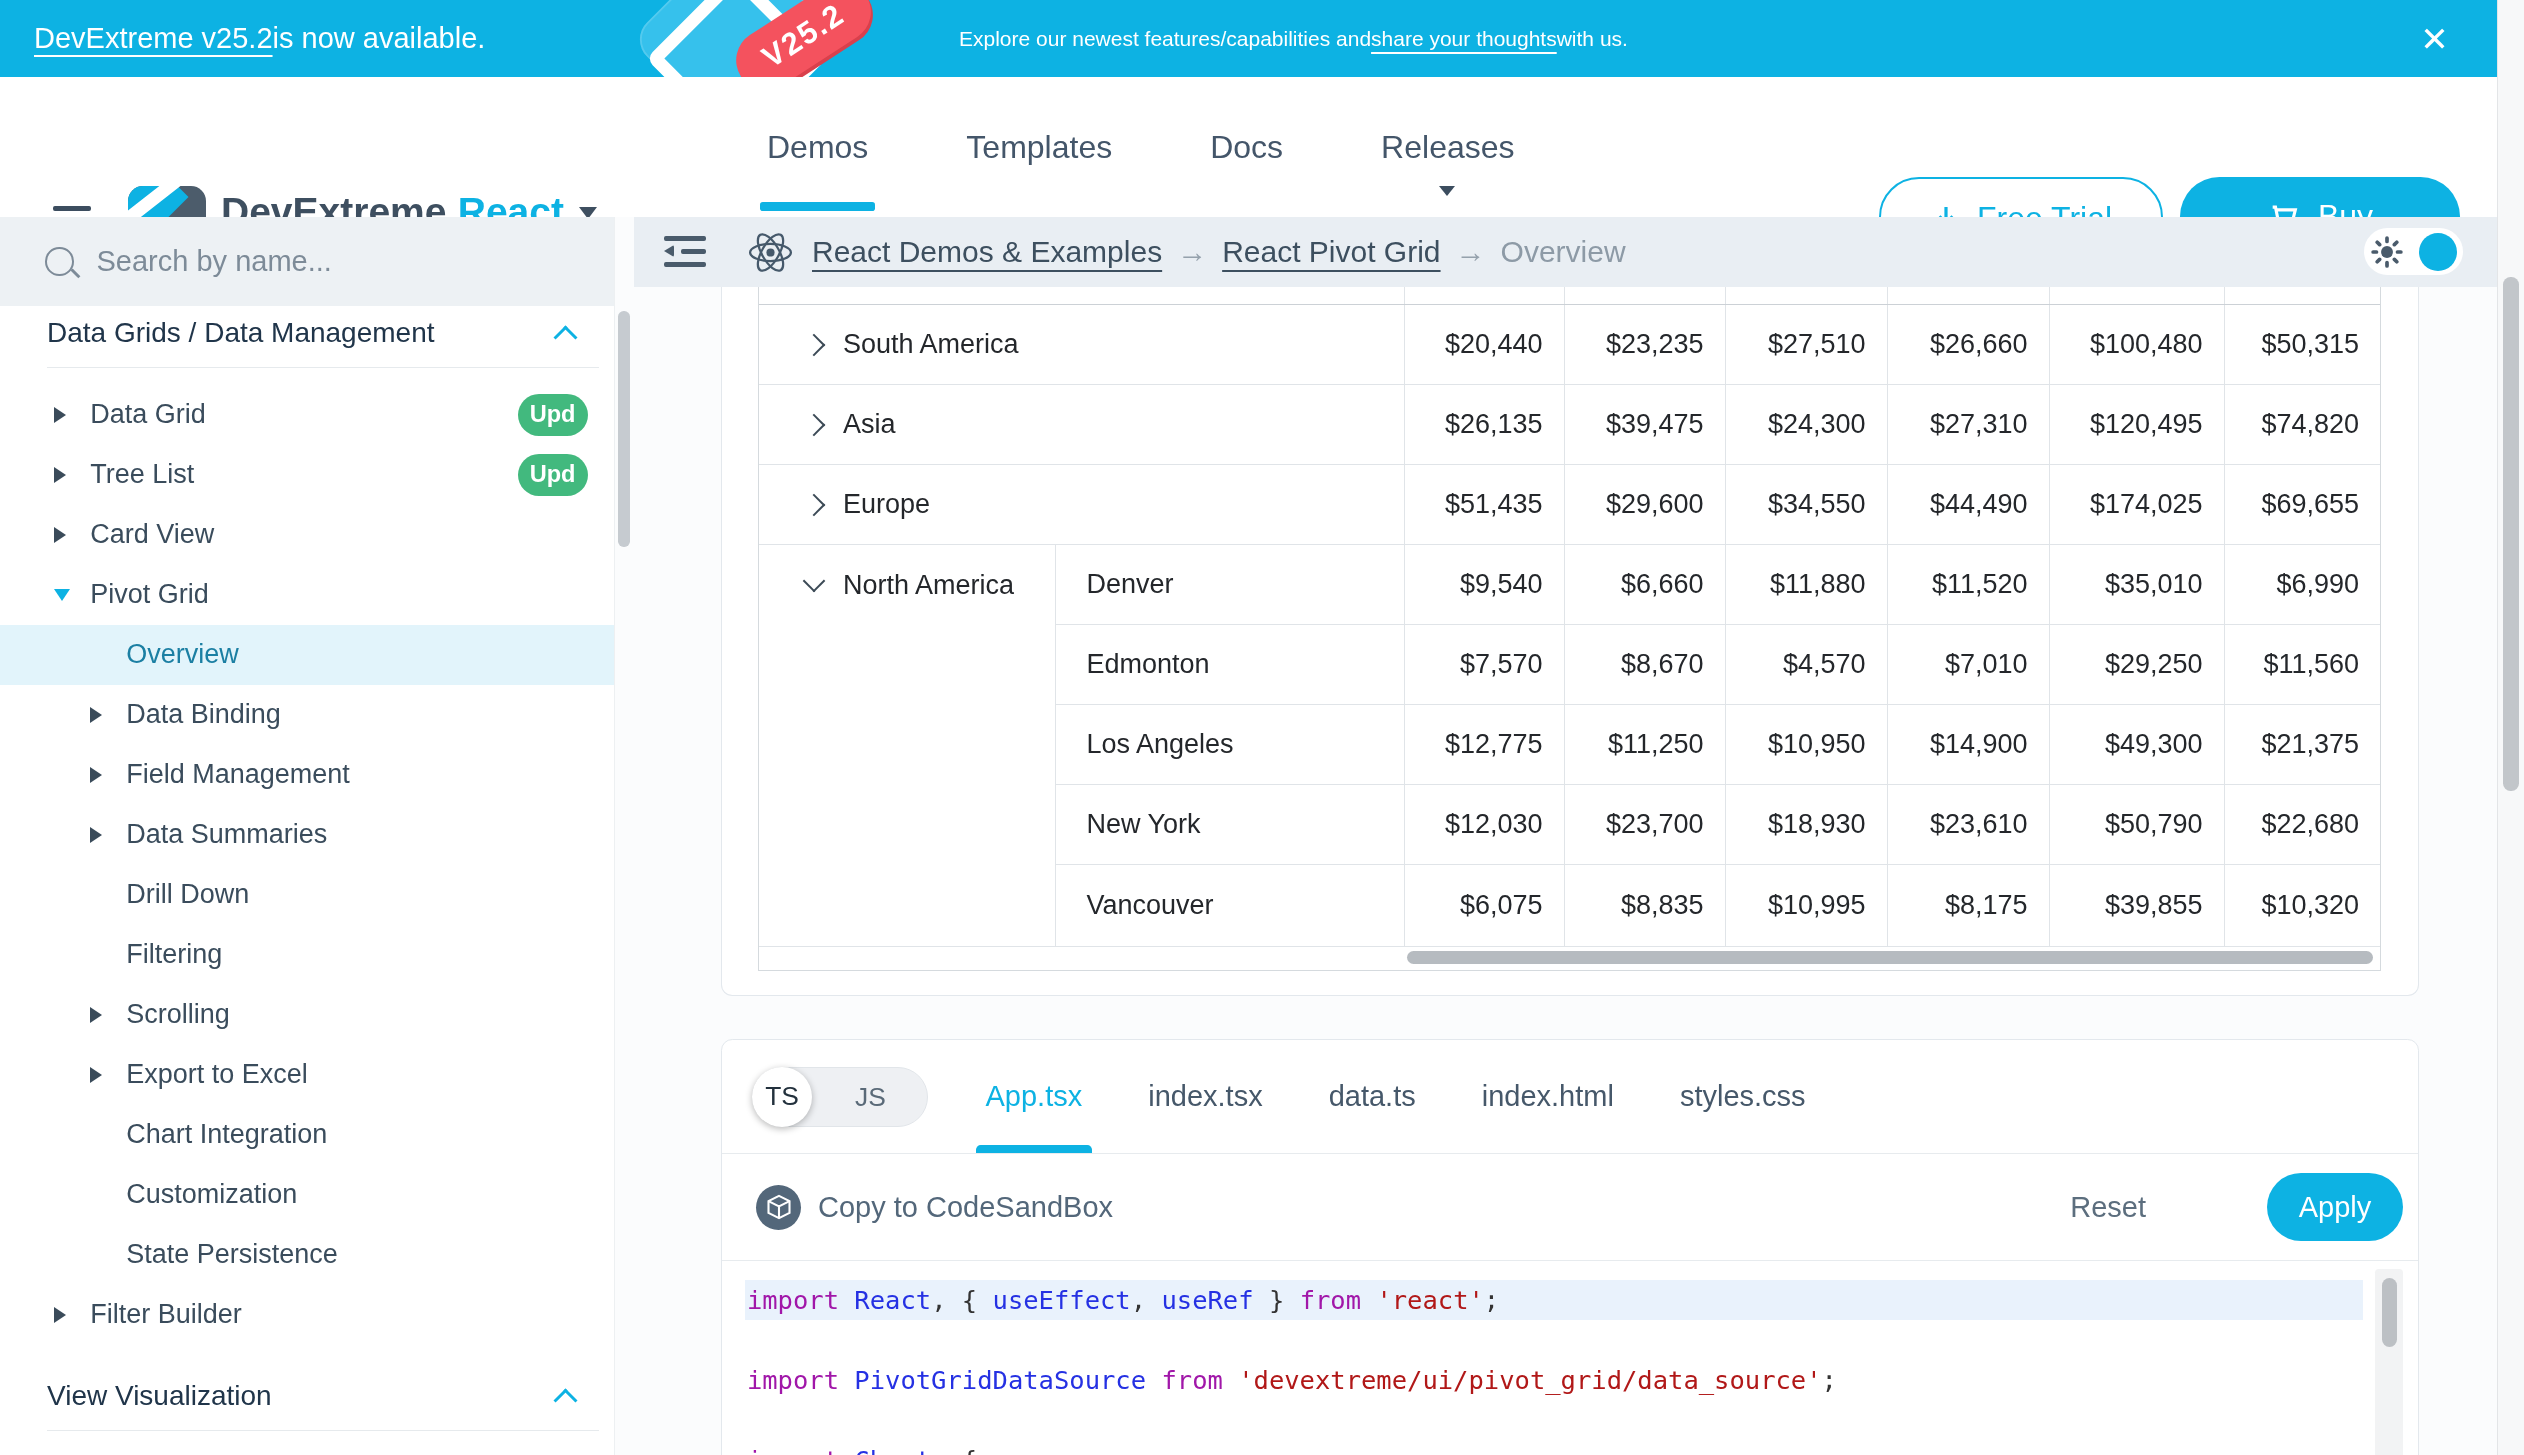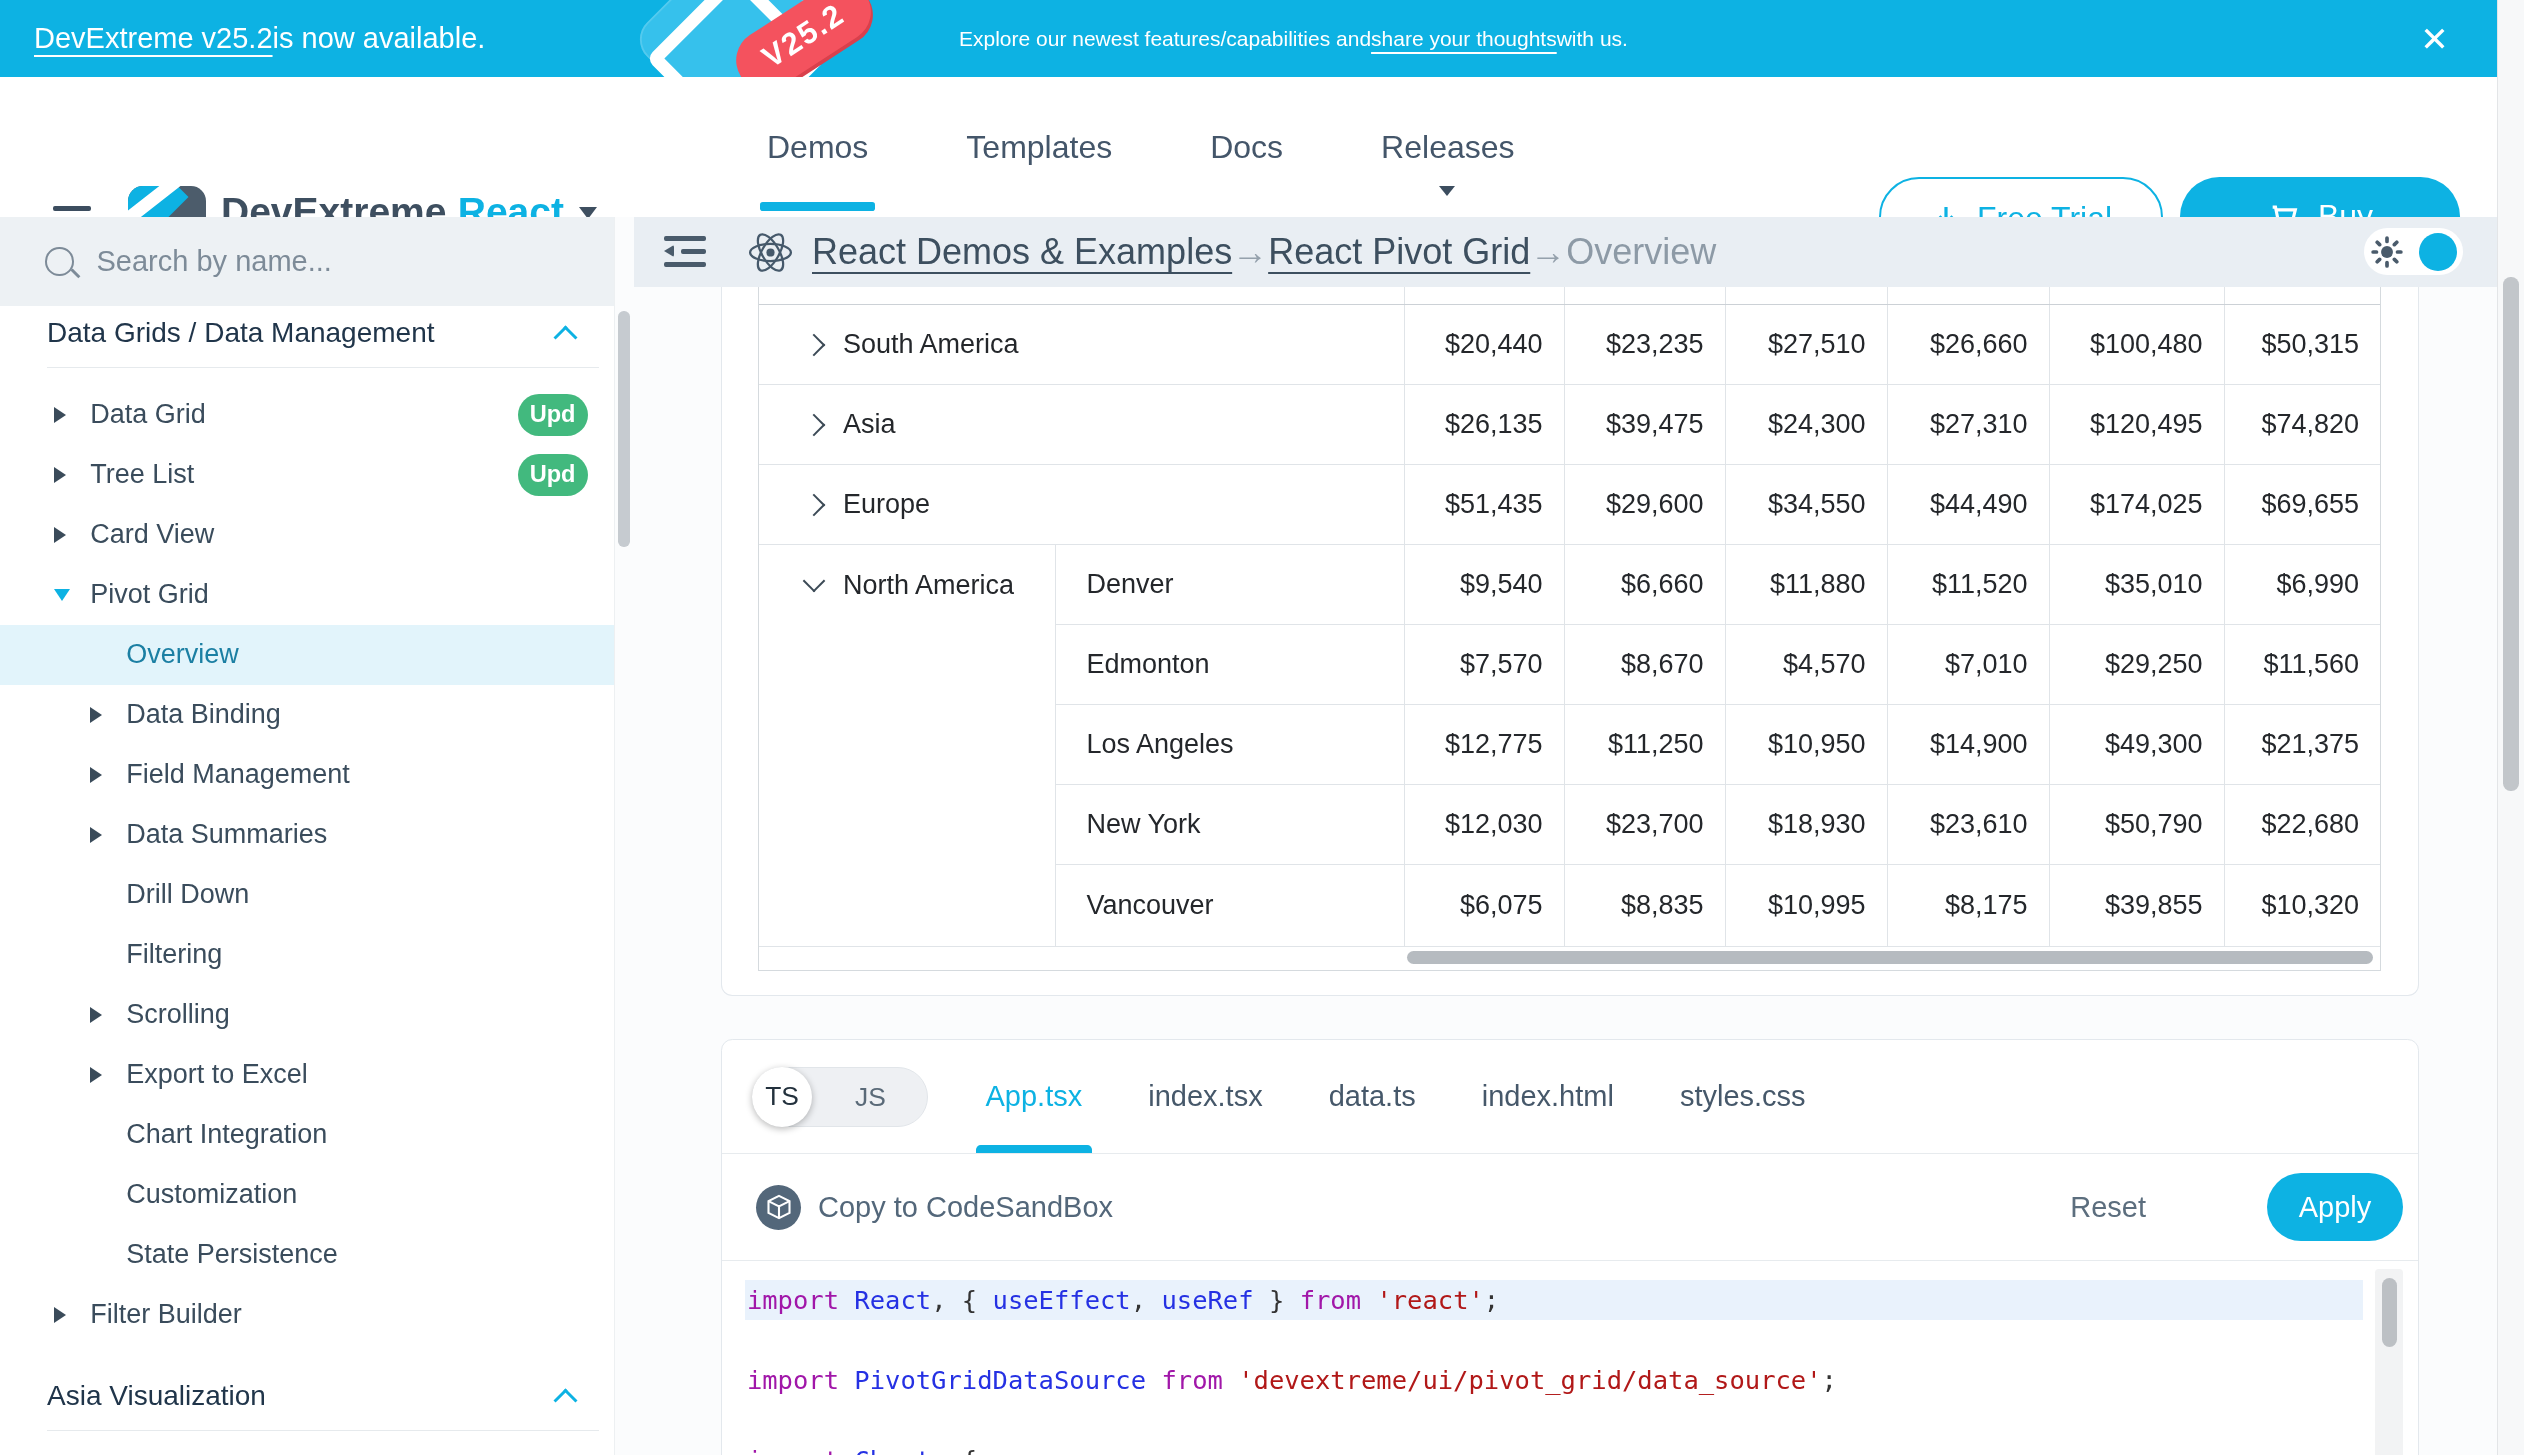--- a/index.html
+++ b/index.html
@@ -77,21 +77,21 @@
   
   .band{position:absolute;left:634px;top:217px;width:1864px;height:70px;background:#e9eef3;display:flex;align-items:center}
   .collapse-icon{margin-left:30px;width:42px;height:32px;position:relative;cursor:pointer}
   .collapse-icon i{position:absolute;background:#4a5b6b;height:4.7px;border-radius:1.9px}
   .collapse-icon .t{left:0;top:0;width:42px}
   .collapse-icon .m{left:17px;top:13.2px;width:24.5px}
   .collapse-icon .b{left:0;top:26.4px;width:42px}
   .collapse-icon .arr{left:0;top:9.4px;width:0;height:0;background:transparent;
       border-top:6.6px solid transparent;border-bottom:6.6px solid transparent;border-right:10.4px solid #4a5b6b}
   .react-icon{margin-left:40px}
-  .crumbs{margin-left:17px;font-size:36px;color:#3d4f5f;display:flex;align-items:flex-end;white-space:nowrap}
+  .crumbs{margin-left:17px;font-size:30px;color:#3d4f5f;display:flex;align-items:flex-end;gap:15px;white-space:nowrap}
   .crumbs a{color:#3d4f5f;text-decoration:underline;text-underline-offset:7.6px;text-decoration-thickness:1.9px;cursor:pointer}
   .crumbs .sep{color:#95a1ac}
   .crumbs .cur{color:#8d9aa6}
   .theme-pill{position:absolute;left:1730px;top:11.3px;width:99px;height:47px;background:#fff;border-radius:23.6px;
               display:flex;align-items:center;justify-content:space-between;padding:0 5.7px;box-sizing:border-box;cursor:pointer}
   .theme-dot{width:38px;height:38px;border-radius:50%;background:#0db2e3}
 
   
   .demo-card{position:absolute;left:721px;top:287px;width:1698px;height:709px;background:#fff;
              border:0.9px solid #e3e8ed;border-top:none;border-radius:0 0 11.3px 11.3px;box-sizing:border-box}
@@ -315,21 +315,21 @@
       </div>
       <div class="sb-item lvl1">
         <span class="slot">
             <span class="tri-r"></span>
           </span>
         <span class="lbl">Filter Builder</span>
       </div>
     </div>
     <div class="sb-gap"></div>
     <div class="sb-title">
-      <span>Asia Visualization</span>
+      <span>View Visualization</span>
       <span class="chevup"></span>
     </div>
     <div class="sb-div"></div>
   </div>
 </div>
 <div class="sb-scroll">
     <div class="sb-thumb"></div>
   </div>
 
 <div class="band">

